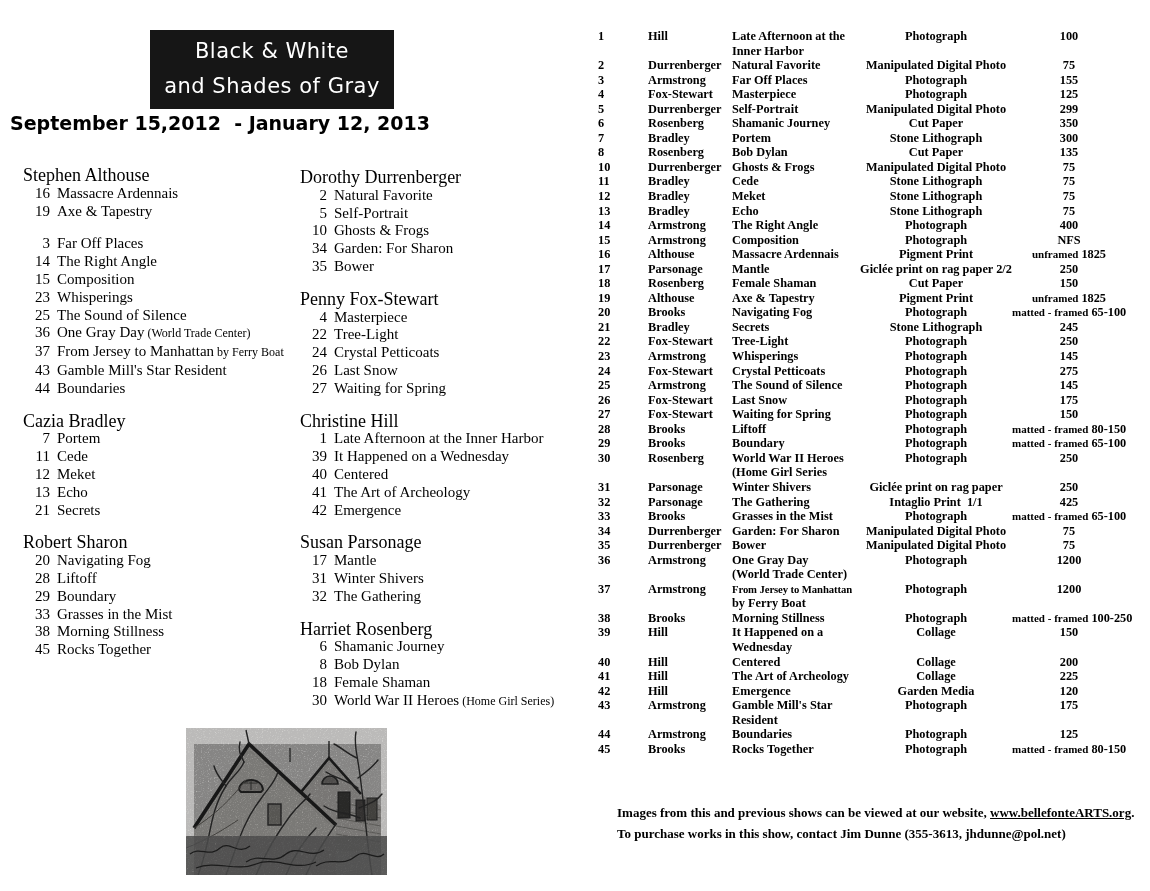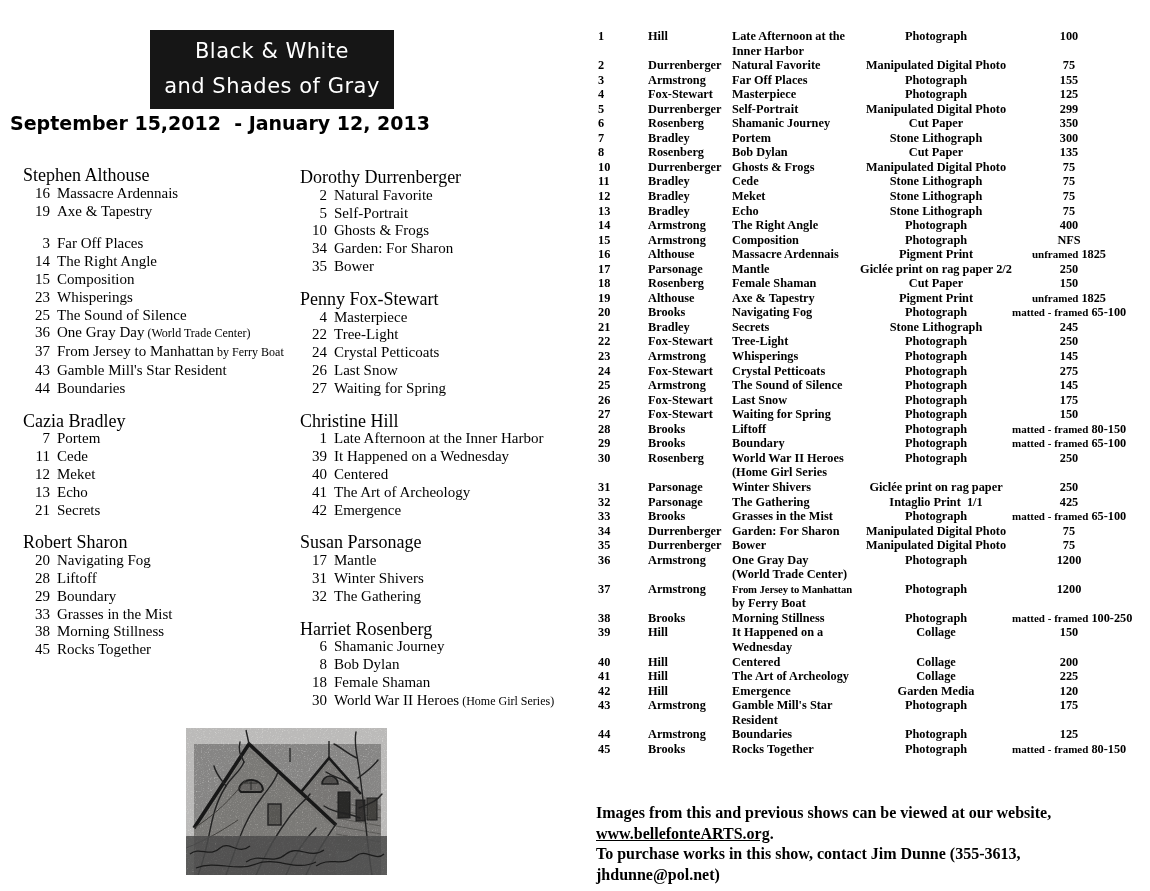--- a/index.html
+++ b/index.html
@@ -30,22 +30,22 @@
   .c-no{flex:0 0 50px;}
   .c-artist{flex:0 0 84px;white-space:nowrap;}
   .c-title{flex:0 0 128px;}
   .c-title div{white-space:nowrap;}
   .c-title div.fit{font-size:10.7px;letter-spacing:-0.1px;line-height:14.55px;}
   .c-medium{flex:0 0 152px;white-space:pre;text-align:center;}
   .c-price{flex:1 1 auto;text-align:center;white-space:nowrap;}
   .c-price-note{font-size:11px;margin-right:3px;}
   .c-price-note:empty{display:none;}
   
-  .footer{position:absolute;left:596px;top:803px;width:525px;
-          font-weight:bold;font-size:16px;line-height:20.5px;}
+  .footer{position:absolute;left:617px;top:803px;width:525px;
+          font-weight:bold;font-size:13px;line-height:20.5px;}
   .footer a{color:#000;text-decoration:underline;cursor:pointer;}
 </style>
 </head>
 <body>
 
 <div class="page">
 
   <div>
     <div class="title-box" style="background: rgb(22, 22, 22); color: rgb(255, 255, 255);">
       <div>Black &amp; White</div>

